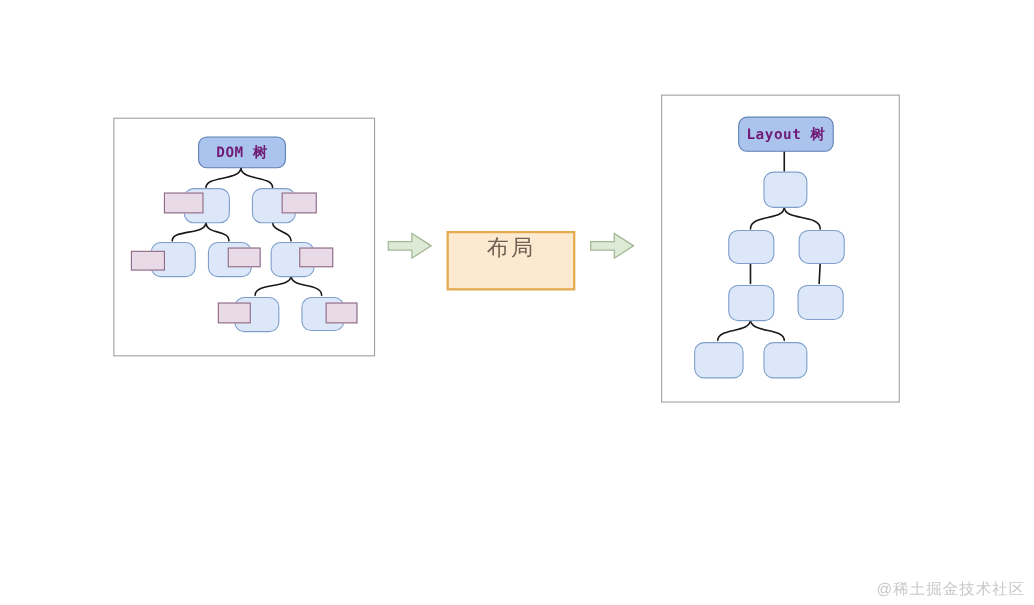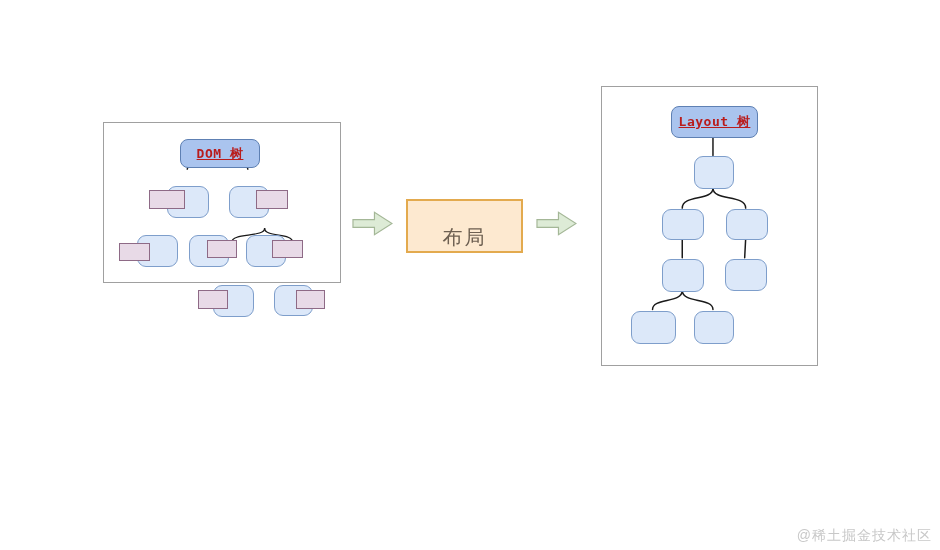--- a/index.html
+++ b/index.html
@@ -19,48 +19,48 @@
   .node { position:absolute; box-sizing:border-box; }
   .node.box {
     z-index:2; background: var(--node-fill, #dce8f9);
     border:1px solid var(--node-border, #7e9ecb); border-radius:9px;
   }
   .node.header {
     z-index:4; background: var(--header-fill, #aac4ee);
     border:1px solid var(--header-border, #5e80b3); border-radius:8px;
     display:flex; align-items:center; justify-content:center;
     font-family:"DejaVu Sans Mono", monospace; font-size:13px; font-weight:600;
-    letter-spacing:0.5px; color:#b91c1c;text-decoration:underline;
+    letter-spacing:0.5px; color:#701a75;
   }
   .node.tag {
     z-index:3; background: var(--tag-fill, #e8dae7);
     border:1px solid var(--tag-border, #8e6a86);
   }
   .flow-arrow { position:absolute; }
   .flow-arrow polygon {
     fill: var(--arrow-fill, #ddebd6); stroke: var(--arrow-border, #a4b797); stroke-width:1.2;
   }
   .process {
     position:absolute; box-sizing:border-box;
     background: var(--process-fill, #fde9d0);
     border:2px solid var(--process-border, #e3aa4e);
-    display:flex; align-items:flex-end; justify-content:center;
+    display:flex; align-items:flex-start; justify-content:center;margin-top:11px;
   }
   .process span { font-size:20px; color: var(--process-text, #6e6052); letter-spacing:2px; }
   .watermark {
     position:absolute; right:8px; bottom:5px; font-size:14px;
     color: var(--watermark-color, #c8c8c8); letter-spacing:1px;
   }
 </style>
 </head>
 <body>
 
 <div class="canvas">
 
-  <div class="panel" id="left-panel" style="left:103px; top:122px; width:238px; height:161px;">
+  <div class="panel" id="left-panel" style="left:103px; top:107px; width:238px; height:217px;">
     <svg class="links" viewBox="0 0 238 217" preserveAspectRatio="none">
         <path d="M116,45 C116,57 84,52 84,63"></path>
         <path d="M116,45 C116,57 145,52 145,63"></path>
         <path d="M84,95 C84,107 53,101 53,112"></path>
         <path d="M84,95 C84,107 105,101 105,112"></path>
         <path d="M145,95 C145,104 162,103 162,112"></path>
         <path d="M162,144 C162,156 129,150 129,162"></path>
         <path d="M162,144 C162,156 190,150 190,162"></path>
       </svg>
   <div class="node header" style="left: 76px; top: 16px; width: 80px; height: 29px;">DOM 树</div>

